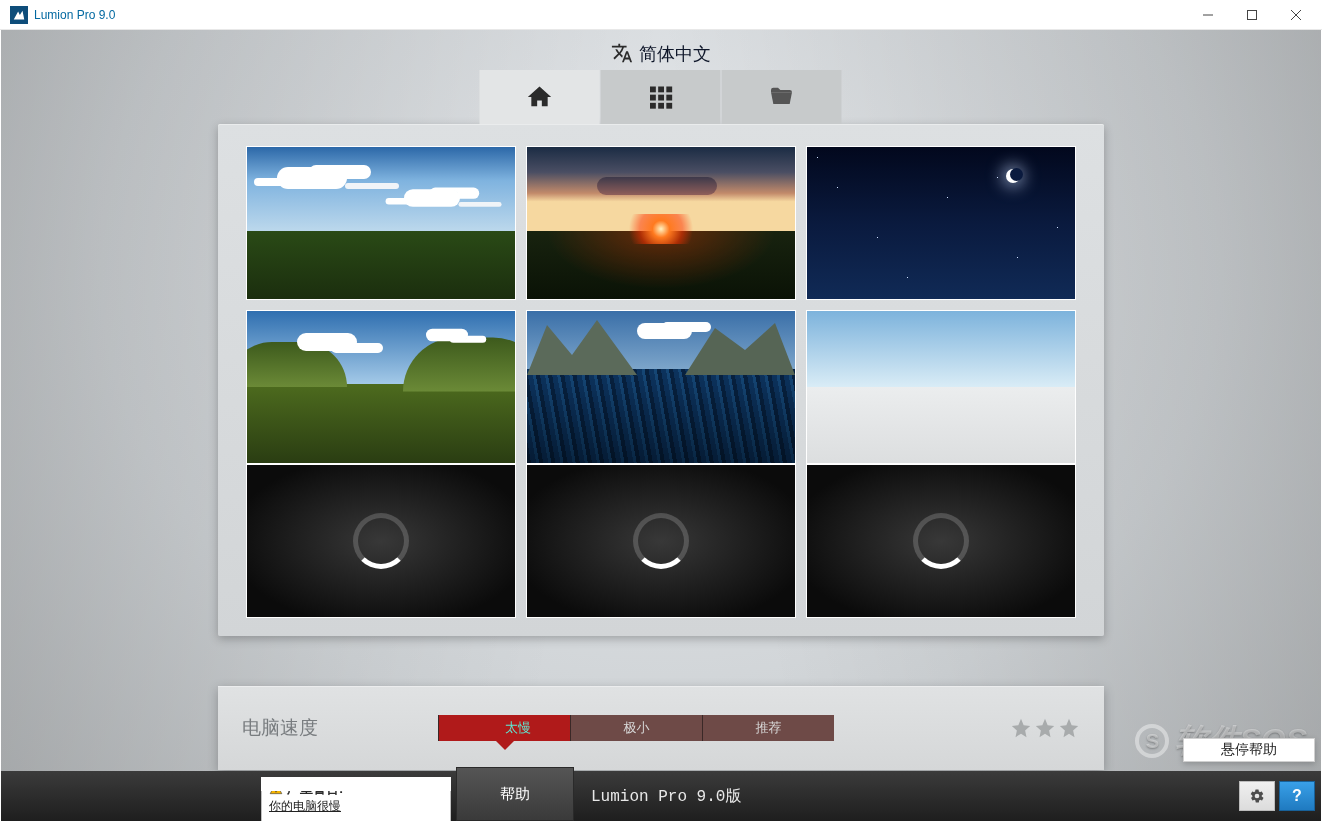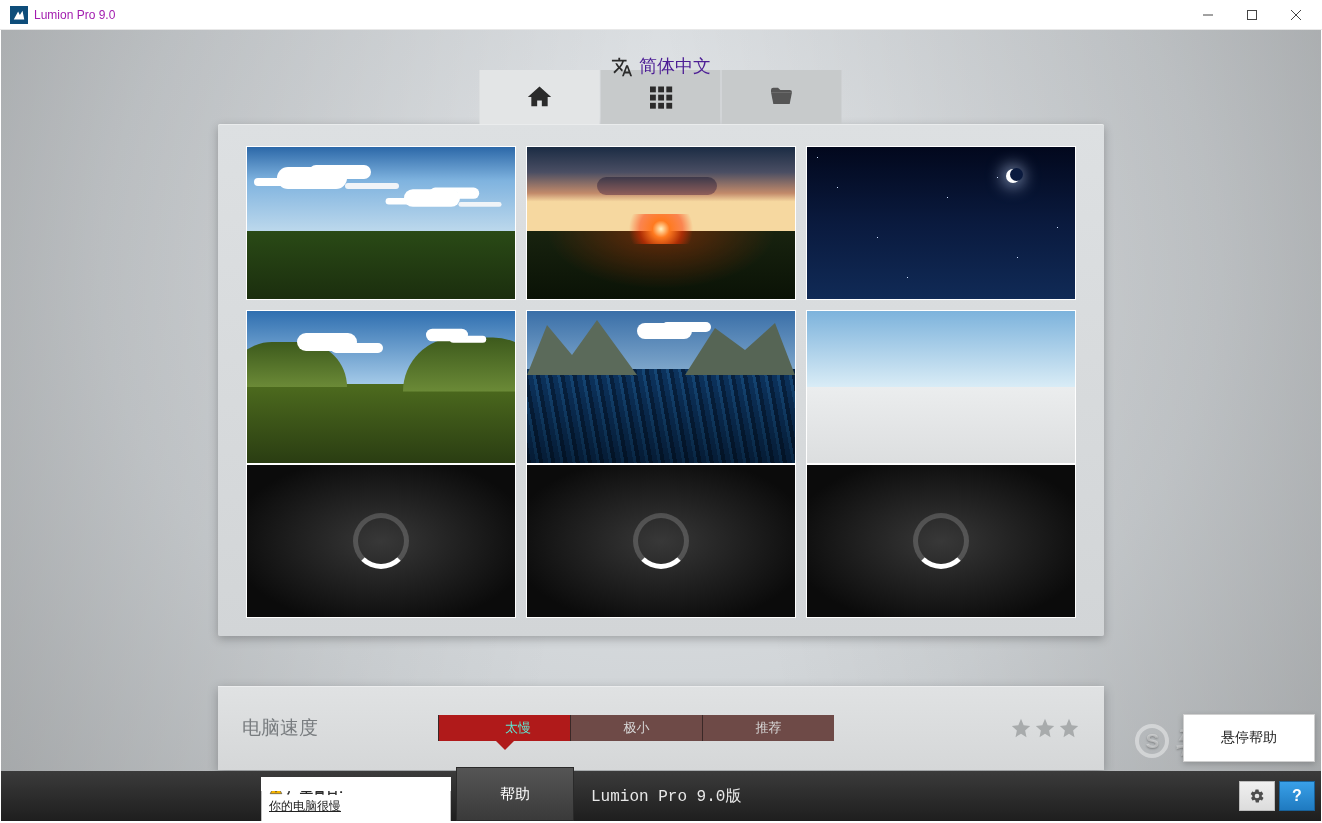--- a/index.html
+++ b/index.html
@@ -2,33 +2,33 @@
 <html><head>
 <meta charset="utf-8">
 <style>
 * { box-sizing: border-box; margin: 0; padding: 0; }
 html, body { width: 1322px; height: 823px; overflow: hidden; font-family: "Microsoft YaHei", "Segoe UI", sans-serif; }
 body { background: #fff; }
 
 .titlebar { height: 30px; display: flex; align-items: center; padding: 0 4px; background: #fff; border-bottom: 1px solid #e8e8e8; }
 .titlebar .app-icon { width: 18px; height: 18px; background: #0e4d7a; margin: 0 6px; display: flex; align-items: center; justify-content: center; }
 .titlebar .app-icon svg { width: 14px; height: 14px; }
-.titlebar .title { font-size: 12px; color: #a21caf; }
+.titlebar .title { font-size: 12px; color: #0369a1; }
 .titlebar .spacer { flex: 1; }
 .titlebar .win-btn { width: 44px; height: 28px; display: flex; align-items: center; justify-content: center; color: #555; }
 .titlebar .win-btn svg { width: 10px; height: 10px; }
 
 .client { position: relative; width: calc(100% - 2px); height: calc(100% - 32px); margin: 0 1px; background: #fff; }
 
 .room-bg { position: absolute; inset: 0; background: radial-gradient(ellipse at 50% 30%, #e7eaed 0%, #cfd3d6 60%, #b6b9bb 100%); overflow: hidden; }
 .room-bg::before, .room-bg::after { content:""; position:absolute; top:0; bottom:0; width:55%; background: linear-gradient(90deg, rgba(0,0,0,0.14), rgba(0,0,0,0)); }
 .room-bg::before { left:-10%; transform: skewX(-10deg); }
 .room-bg::after  { right:-10%; transform: skewX(10deg); background: linear-gradient(270deg, rgba(0,0,0,0.14), rgba(0,0,0,0)); }
 
-.lang { position: absolute; top: 24px; left: 50%; transform: translateX(-50%); display: flex; align-items: flex-end; font-size: 18px; color: #4c1d95; z-index: 5; }
+.lang { position: absolute; top: 12px; left: 50%; transform: translateX(-50%); display: flex; align-items: flex-start; font-size: 18px; color: #0f172a; z-index: 5; }
 .lang svg { width: 22px; height: 22px; margin-right: 6px; }
 
 .tabbar { position: absolute; top: 40px; left: 50%; transform: translateX(-50%); display: flex; z-index: 4; }
 .tab { width: 120px; height: 54px; display: flex; align-items: center; justify-content: center; background: #c7cacb; margin-right: 1px; }
 .tab.active { background: #e3e5e6; }
 .tab svg { width: 28px; height: 28px; fill: #2b2b2b; }
 
 .panel { position: absolute; top: 94px; left: 50%; transform: translateX(-50%); width: 886px; background: linear-gradient(#dde0e2, #d2d5d7); padding: 22px 24px 18px; border-radius: 2px; box-shadow: 0 1px 0 rgba(255,255,255,.4) inset, 0 3px 10px rgba(0,0,0,.25); z-index: 3; }
 
 .grid { display: grid; grid-template-columns: repeat(3, 270px); grid-gap: 10px; justify-content: center; }
@@ -79,21 +79,21 @@
 .warning { position:absolute; left:260px; bottom:0; width:190px; height:44px; border-top:14px solid #fff; background:#fff; color:#2b2b2b; padding: 0 8px; line-height:1.2; font-size:12px; box-shadow: -1px 0 0 #c0c0c0 inset, 1px 0 0 #c0c0c0 inset; z-index:7; overflow:hidden; }
 .warning .w-title { font-weight:bold; font-size:13px; display:flex; align-items:center; gap:4px; margin-top:-10px; }
 .warning .w-title svg { width:14px; height:14px; }
 .warning .w-sub { font-size:12px; color:#222; margin-top:2px;text-decoration:underline; }
 .help-btn { position:absolute; left:455px; bottom:0; width:118px; height:54px; background:linear-gradient(#555, #3a3a3a); color:#fff; display:flex; align-items:center; justify-content:center; font-size:15px; border:1px solid #2a2a2a; z-index:7; }
 .version { margin-left:590px; font-size:16px; color:#e8e8e8;font-family:Liberation Mono, monospace; }
 .gear-btn { margin-left:auto; width:36px; height:30px; background:linear-gradient(#f0f0f0,#dcdcdc); border:1px solid #bcbcbc; display:flex; align-items:center; justify-content:center; margin-right:4px; }
 .gear-btn svg { width:16px; height:16px; fill:#4d4d4d; }
 .q-btn { width:36px; height:30px; background:linear-gradient(#39a0e8,#1f7ac0); border:1px solid #186199; display:flex; align-items:center; justify-content:center; margin-right:6px; color:#fff; font-weight:bold; }
 
-.hover-help { position:absolute; right:6px; bottom:59px; width:132px; height:48px; background:#fff; border:1px solid #d0d0d0; box-shadow:0 2px 6px rgba(0,0,0,.2); display:flex; align-items:center; justify-content:center; font-size:14px; color:#222; z-index:8; }
+.hover-help { position:absolute; right:6px; bottom:59px; width:132px; height:24px; background:#fff; border:1px solid #d0d0d0; box-shadow:0 2px 6px rgba(0,0,0,.2); display:flex; align-items:center; justify-content:center; font-size:14px; color:#222; z-index:8; }
 
 .watermark { position:absolute; right:14px; bottom:58px; color:rgba(255,255,255,.4); font-size:32px; font-style:italic; font-weight:bold; display:flex; align-items:center; gap:6px; pointer-events:none; z-index:2; text-shadow:0 1px 2px rgba(0,0,0,.3); }
 .watermark .wm-icon { width:34px; height:34px; border:4px solid rgba(255,255,255,.4); border-radius:50%; display:flex; align-items:center; justify-content:center; font-size:20px; font-style:normal; }
 </style>
 </head>
 <body>
 
 <div class="titlebar">
   <div class="app-icon">
     <svg viewBox="0 0 16 16">

